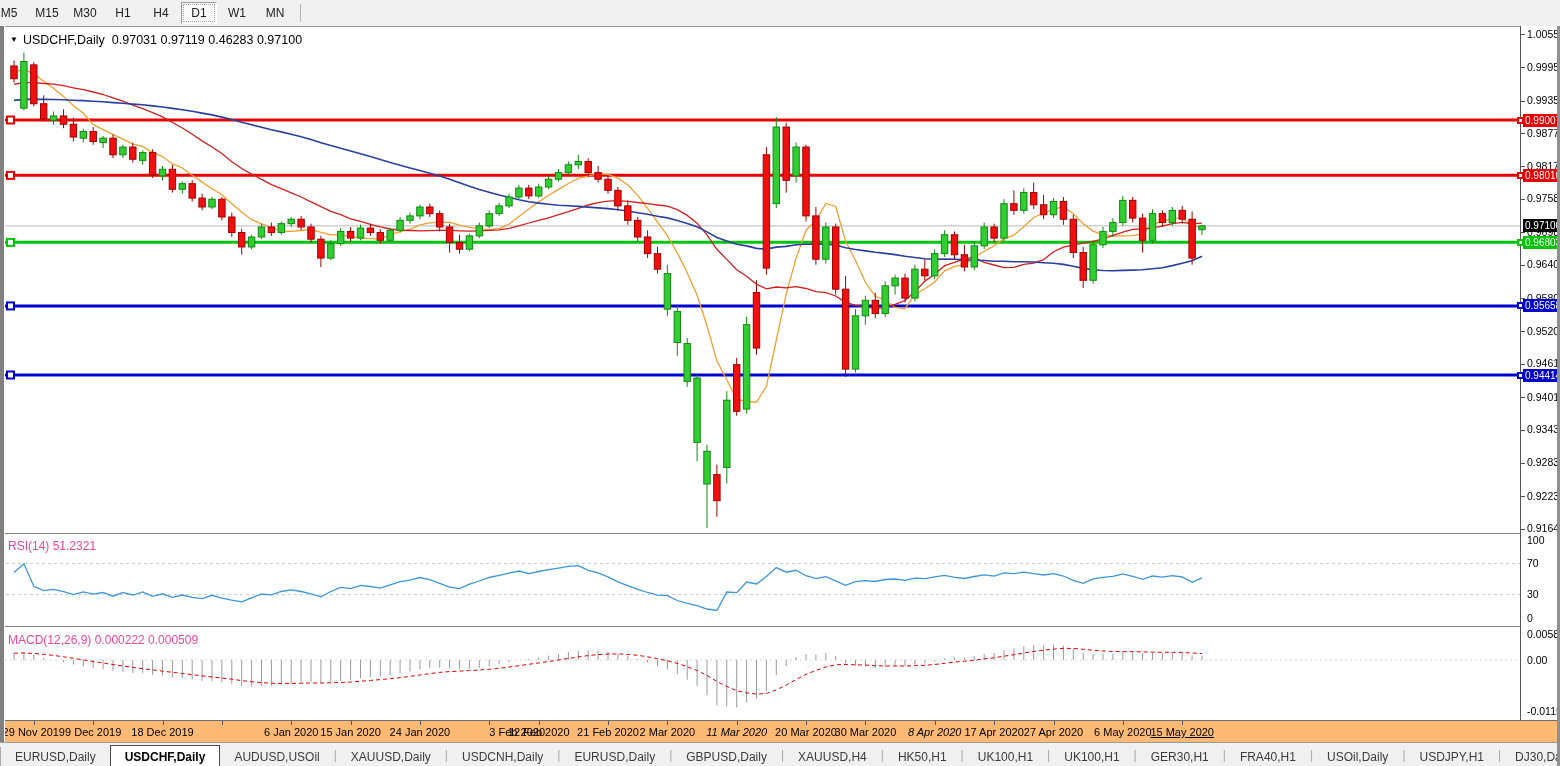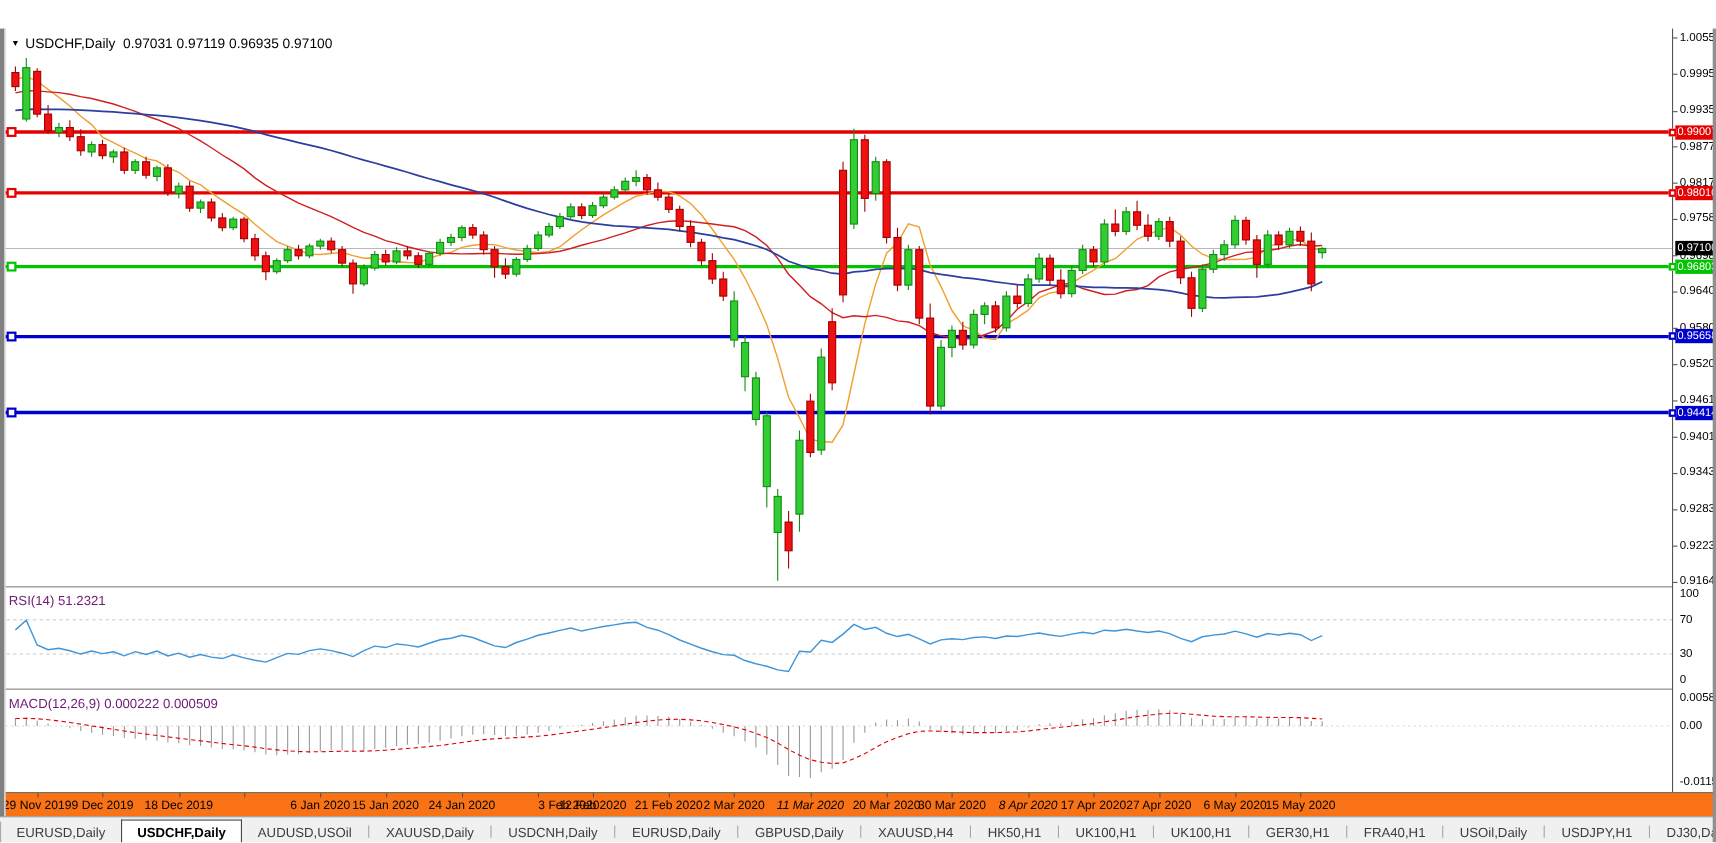--- a/index.html
+++ b/index.html
@@ -15,39 +15,51 @@
   .rightedge{position:absolute;right:0;top:26px;width:3px;height:740px;background:#909090;}
   .sep{position:absolute;left:0;width:1560px;height:2px;background:#fff;border-top:1px solid #808080;}
   svg{position:absolute;left:0;display:block;}
   
   #priceAxis{position:absolute;left:1520px;top:26px;width:40px;height:694px;background:#fff;border-left:1px solid #555;}
   .axlabel{position:absolute;left:6px;font-size:10.5px;color:#000;white-space:nowrap;}
   .axtick{position:absolute;left:0;width:4px;height:1px;background:#555;}
   .badge{position:absolute;left:2px;width:37px;height:13px;font-size:10px;line-height:13px;color:#fff;text-align:left;padding-left:2px;box-sizing:border-box;white-space:nowrap;}
   .sqmark{position:absolute;width:7px;height:7px;box-sizing:border-box;border:2px solid #000;background:#fff;}
   
-  .pnl-label{position:absolute;font-size:12px;color:#701a75;}
+  .pnl-label{position:absolute;font-size:12px;color:#ec4899;}
   .title{position:absolute;left:10px;top:33px;font-size:12.5px;color:#000;}
   .title .tri{font-size:8px;vertical-align:2px;margin-right:5px;}
   
-  #dateAxis{position:absolute;left:0;top:720px;width:1560px;height:22px;background:#f97316;border-top:1px solid #6e6e6e;}
+  #dateAxis{position:absolute;left:0;top:720px;width:1560px;height:22px;background:#fdba74;border-top:1px solid #6e6e6e;}
   .dtick{position:absolute;top:0;width:1px;height:4px;background:#555;}
   .dlabel{position:absolute;top:5px;font-size:11px;color:#000;white-space:nowrap;transform:translateX(-50%);}
   
   #tabBar{position:absolute;left:0;top:742px;width:1560px;height:24px;background:#f0f0f0;border-top:1px solid #9a9a9a;display:flex;align-items:flex-end;}
   .tab{height:20px;display:flex;align-items:center;padding:0 14px;font-size:12px;color:#3c3c3c;white-space:nowrap;cursor:default;}
   .tab.active{background:#fff;border:1px solid #4a4a4a;border-bottom:none;height:21px;color:#000;font-weight:bold;}
   .tab-sep{color:#a8a8a8;font-size:12px;align-self:center;}
   .tabsliver{width:7px;height:20px;background:#e8e8e8;border-right:1px solid #aaa;}
 </style>
 </head>
 <body>
 
 <div id="app">
 
+  <div class="toolbar" id="toolbar" style="padding-left:0;">
+
+  <div class="tfbtn" style="margin-left: -9px;">M5</div>
+      <div class="tfbtn">M15</div>
+      <div class="tfbtn">M30</div>
+      <div class="tfbtn">H1</div>
+      <div class="tfbtn">H4</div>
+      <div class="tfbtn active">D1</div>
+      <div class="tfbtn">W1</div>
+      <div class="tfbtn">MN</div>
+      <div class="tbsep"></div>
+    </div>
 
   <svg id="mainSvg" width="1520" height="507" style="top:26px" viewBox="0 0 1520 507">
       <g>
         <line x1="0" y1="199.87664000000018" x2="1520" y2="199.87664000000018" stroke="#b8b8b8" stroke-width="1"></line>
         <g>
           <line x1="0" y1="94" x2="1520" y2="94" stroke="#e60000" stroke-width="3"></line>
           <rect x="7" y="90.5" width="7" height="7" fill="#fff" stroke="#e60000" stroke-width="2"></rect>
         </g>
         <g>
           <line x1="0" y1="149.3534400000002" x2="1520" y2="149.3534400000002" stroke="#e60000" stroke-width="3"></line>
@@ -310,21 +322,21 @@
         <rect x="1169.1" y="184.33104000000003" width="6.4" height="12.214399999999898" fill="#32cd32" stroke="#128a12" stroke-width="1"></rect>
         <line x1="1182.2" y1="179.88943999999992" x2="1182.2" y2="197.65583999999978" stroke="#a00000" stroke-width="1"></line>
         <rect x="1179" y="184.33104000000003" width="6.4" height="8.883200000000272" fill="#f01010" stroke="#a00000" stroke-width="1"></rect>
         <line x1="1192.1000000000001" y1="185.44143999999991" x2="1192.1000000000001" y2="238.7406400000002" stroke="#a00000" stroke-width="1"></line>
         <rect x="1188.9" y="193.2142400000003" width="6.4" height="38.86400000000003" fill="#f01010" stroke="#a00000" stroke-width="1"></rect>
         <line x1="1202" y1="198.82176000000004" x2="1202" y2="209.03743999999978" stroke="#128a12" stroke-width="1"></line>
         <rect x="1198.8" y="199.87664000000018" width="6.4" height="3.8308799999998087" fill="#32cd32" stroke="#128a12" stroke-width="1"></rect>
       </g>
     </svg>
   <div class="title">
-    <span class="tri">▼</span><span>USDCHF,Daily</span>&nbsp;&nbsp;<span>0.97031</span> <span>0.97119</span> <span>0.96935</span> <span>0.97100</span>
+    <span class="tri">▼</span><span>USDCHF,Daily</span>&nbsp;&nbsp;<span>0.97031</span> <span>0.97119</span> <span>0.46283</span> <span>0.97100</span>
   </div>
 
   <div class="sep" style="top:533px"></div>
 
   <svg id="rsiSvg" width="1520" height="89" style="top:537px" viewBox="0 0 1520 89">
       <line x1="0" y1="26.399999999999977" x2="1520" y2="26.399999999999977" stroke="#c9c9c9" stroke-width="1" stroke-dasharray="3 3"></line>
       <line x1="0" y1="57.60000000000002" x2="1520" y2="57.60000000000002" stroke="#c9c9c9" stroke-width="1" stroke-dasharray="3 3"></line>
       <polyline points="14.0,35.6 23.9,26.8 33.8,49.3 43.7,53.6 53.6,52.3 63.5,54.6 73.4,57.6 83.3,54.8 93.2,57.2 103.1,55.5 113.0,59.2 122.9,55.4 132.8,58.0 142.7,54.9 152.6,59.3 162.5,56.8 172.4,60.4 182.3,58.0 192.2,60.4 202.1,61.7 212.0,58.3 221.9,61.1 231.8,63.2 241.7,64.9 251.6,60.8 261.5,57.0 271.4,57.9 281.3,54.5 291.2,52.9 301.1,54.5 311.0,56.8 320.9,59.9 330.8,54.5 340.7,50.4 350.6,51.7 360.5,48.4 370.4,49.5 380.3,51.2 390.2,47.8 400.1,44.6 410.0,43.2 419.9,40.5 429.8,42.6 439.7,46.4 449.6,50.2 459.5,51.7 469.4,47.1 479.3,44.0 489.2,40.5 499.1,38.4 509.0,36.1 518.9,34.0 528.8,36.7 538.7,34.5 548.6,32.6 558.5,31.1 568.4,29.4 578.3,28.7 588.2,33.3 598.1,35.9 608.0,39.9 617.9,44.8 627.8,48.6 637.7,52.3 647.6,55.5 657.5,58.1 667.4,58.7 677.3,63.5 687.2,66.4 697.1,68.7 707.0,72.0 716.9,73.5 726.8,55.0 736.7,55.7 746.6,45.0 756.5,47.0 766.4,39.5 776.3,30.6 786.2,35.2 796.1,33.3 806.0,38.7 815.9,41.7 825.8,39.6 835.7,43.8 845.6,48.4 855.5,44.7 865.4,43.7 875.3,44.5 885.2,42.5 895.1,42.0 905.0,43.4 914.9,41.2 924.8,41.7 934.7,39.9 944.6,38.4 954.5,40.3 964.4,41.5 974.3,39.5 984.2,37.8 994.1,39.1 1004.0,35.9 1013.9,36.7 1023.8,35.1 1033.7,36.7 1043.6,38.0 1053.5,36.6 1063.4,39.0 1073.3,43.3 1083.2,46.4 1093.1,41.9 1103.0,40.4 1112.9,39.4 1122.8,36.8 1132.7,39.3 1142.6,42.3 1152.5,39.0 1162.4,40.2 1172.3,38.7 1182.2,40.0 1192.1,45.3 1202.0,40.9" fill="none" stroke="#3e95d9" stroke-width="1.3"></polyline>
     </svg>
   <div class="pnl-label" style="left:8px;top:539px;">RSI(14) 51.2321</div>
@@ -544,21 +556,21 @@
       <div class="dlabel" style="left: 865.4px;">30 Mar 2020</div>
       <div class="dtick" style="left: 934.7px;"></div>
       <div class="dlabel" style="left: 934.7px; font-style: italic;">8 Apr 2020</div>
       <div class="dtick" style="left: 994.1px;"></div>
       <div class="dlabel" style="left: 994.1px;">17 Apr 2020</div>
       <div class="dtick" style="left: 1053.5px;"></div>
       <div class="dlabel" style="left: 1053.5px;">27 Apr 2020</div>
       <div class="dtick" style="left: 1122.8px;"></div>
       <div class="dlabel" style="left: 1122.8px;">6 May 2020</div>
       <div class="dtick" style="left: 1182.2px;"></div>
-      <div class="dlabel" style="left: 1182.2px;">15 May 2020</div>
+      <div class="dlabel" style="left: 1182.2px; text-decoration: underline;">15 May 2020</div>
     </div>
 
   <div id="tabBar">
       <div class="tabsliver"></div>
       <div class="tab">EURUSD,Daily</div>
       <div class="tab active">USDCHF,Daily</div>
       <div class="tab">AUDUSD,USOil</div>
       <span class="tab-sep">|</span>
       <div class="tab">XAUUSD,Daily</div>
       <span class="tab-sep">|</span>

